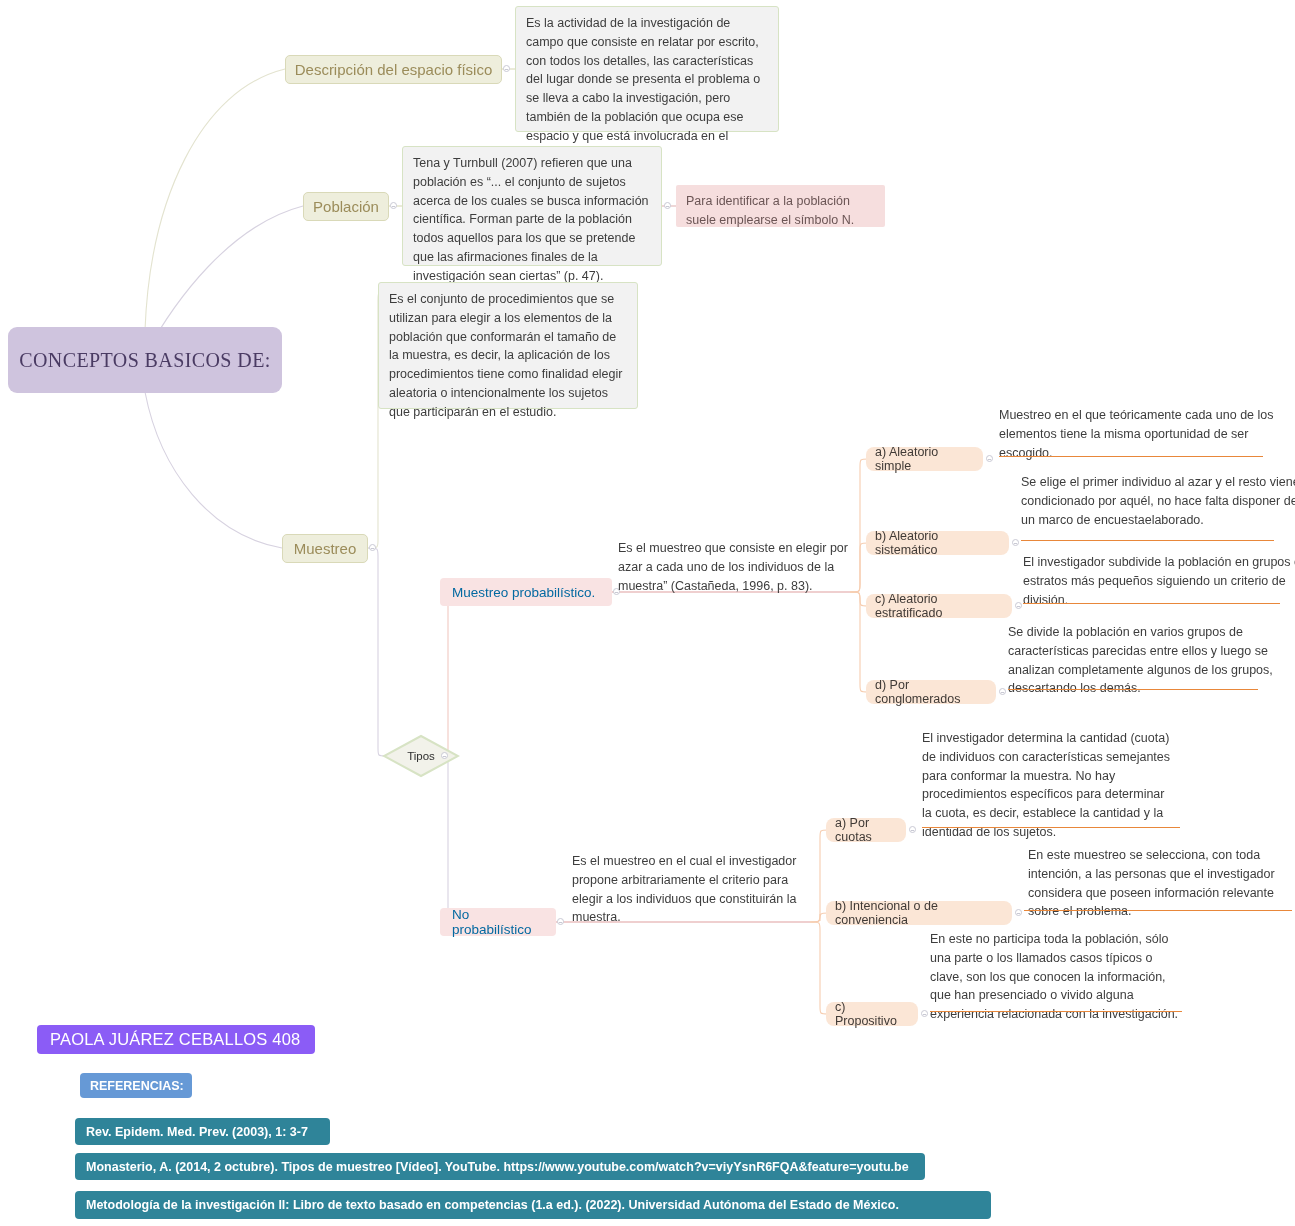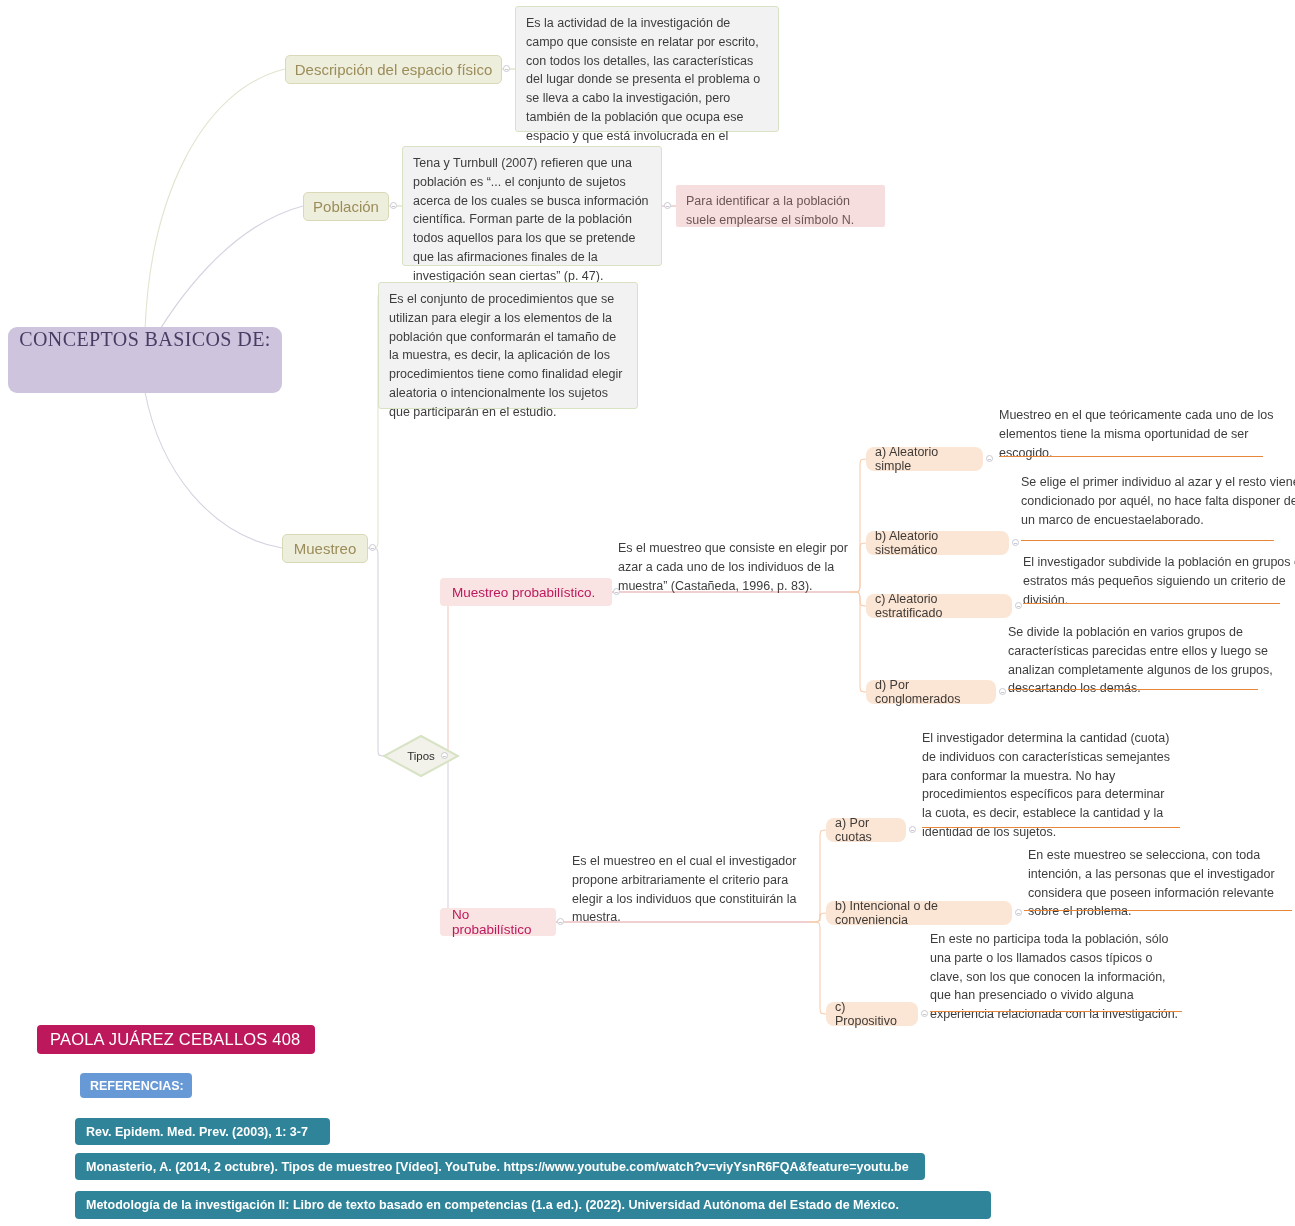--- a/index.html
+++ b/index.html
@@ -28,20 +28,21 @@
   }
   
   .root{
     background:#cfc4de;
     color:#4a3b63;
     font-family:"Liberation Serif", serif;
     font-size:20px;
     letter-spacing:.4px;
     text-align:center;
     display:flex;
+    align-items:center;
     justify-content:center;
     border-radius:9px;
     line-height:1.25;
   }
   
   .olive{
     background:#eeeedc;
     border:1px solid #d9d9b8;
     color:#9b8c5a;
     font-size:15px;
@@ -64,21 +65,21 @@
   
   .plaintext{
     color:#3d3d3d;
     font-size:12.5px;
     line-height:1.50;
     padding:0;
   }
   
   .pink{
     background:#f9e3e3;
-    color:#be185d;
+    color:#0369a1;
     font-size:13.5px;
     display:flex;
     align-items:center;
     padding:0 12px;
     border-radius:4px;
   }
   
   .rosebox{
     background:#f6dede;
     color:#6b5555;
@@ -105,21 +106,21 @@
   .diamond-wrap .dshape{
     position:absolute;left:0;top:0;width:100%;height:100%;
   }
   .diamond-wrap .dlabel{
     position:absolute;left:0;top:0;width:100%;height:100%;
     display:flex;align-items:center;justify-content:center;
     font-size:11.5px;color:#2f2f2f;
   }
   
   .author{
-    background:#be185d;
+    background:#8b5cf6;
     color:#ffffff;
     font-size:16.5px;
     display:flex;align-items:center;
     padding:14px 13px;
     border-radius:4px;
     letter-spacing:.2px;
   }
   .refhead{
     background:#6699d6;
     color:#ffffff;

